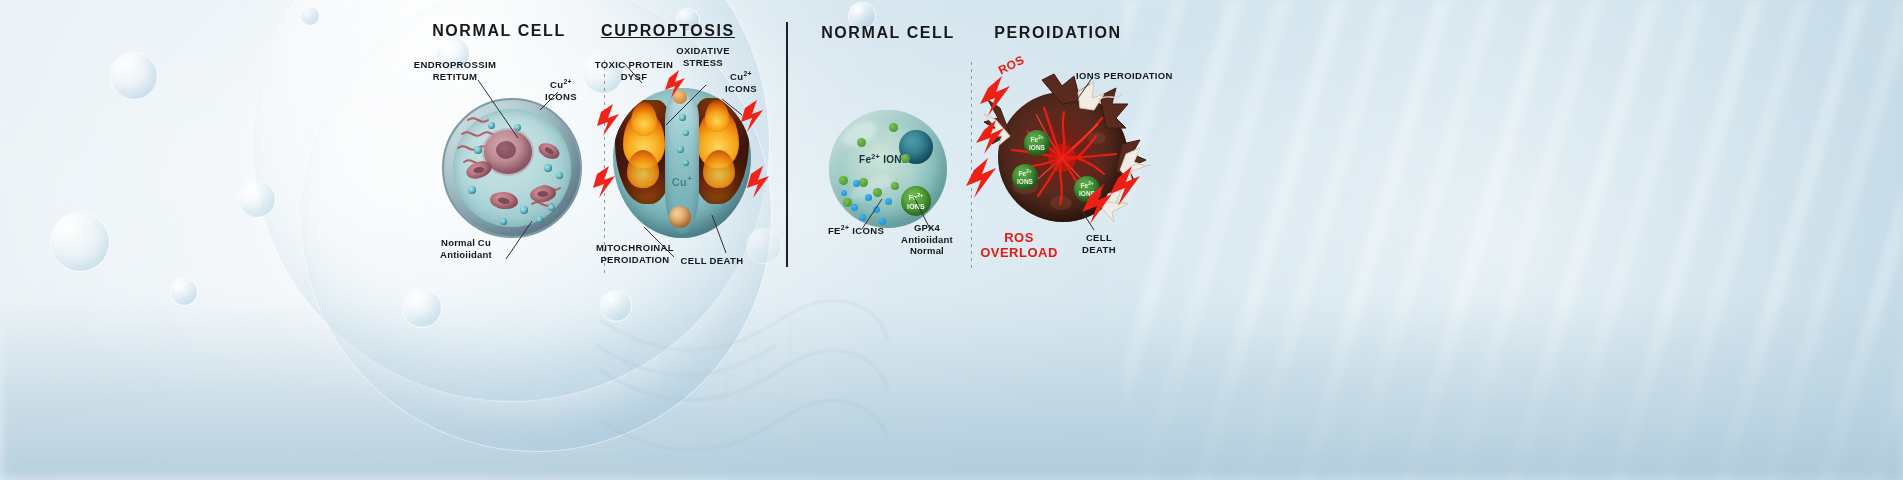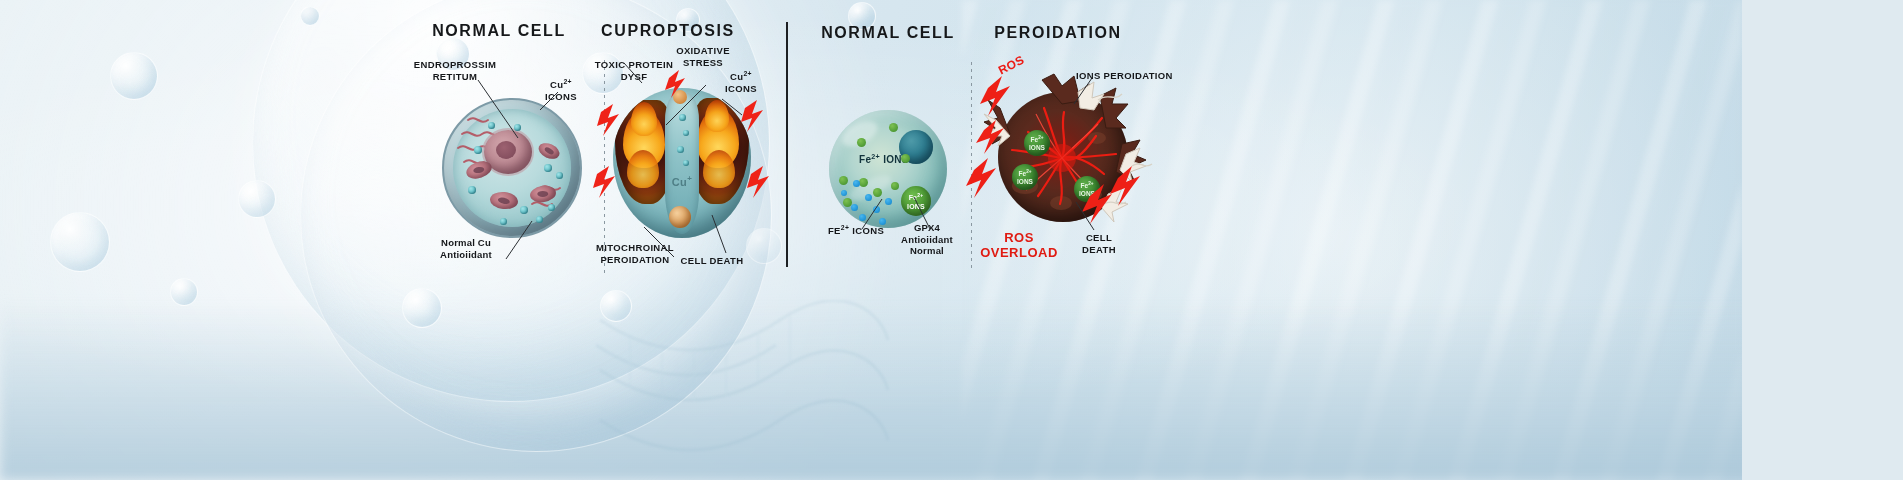--- a/index.html
+++ b/index.html
@@ -2,21 +2,21 @@
 <html><head>
 <meta charset="utf-8">
 <title>Cuproptosis and Ferroptosis Diagram</title>
 <style>
   html,body{margin:0;padding:0;}
   body{
     width:1903px;height:480px;overflow:hidden;
     font-family:"Liberation Sans",sans-serif;
     background:#dfeaf0;
   }
-  #stage{position:relative;width:1742px;height:480px;overflow:hidden;}
+  #stage{position:relative;width:1903px;height:480px;overflow:hidden;}
 
   
   .bg-base{position:absolute;inset:0;
     background:
       linear-gradient(118deg,#e8f1f5 0%,#dfebf2 22%,#d6e6ef 45%,#cfe2ec 62%,#c9dee9 78%,#bfd6e4 100%);
   }
   .bg-soft1{position:absolute;left:-120px;top:-200px;width:1100px;height:900px;
     background:radial-gradient(circle at 45% 45%, rgba(255,255,255,.75) 0%, rgba(255,255,255,.25) 45%, rgba(255,255,255,0) 68%);
     filter:blur(2px);}
   .bg-soft2{position:absolute;right:-200px;top:-260px;width:1000px;height:1000px;
@@ -182,21 +182,21 @@
   <div class="bubble" style="left:848px;top:2px;width:26px;height:26px;"></div>
   <div class="bubble" style="left:746px;top:228px;width:34px;height:34px;opacity:.6;"></div>
   <div class="bubble" style="left:300px;top:6px;width:18px;height:18px;"></div>
   <div class="bg-vignette"></div>
 
   <div class="divider-solid" style="left:786px;top:22px;height:245px;"></div>
   <div class="divider-dotted" style="left:604px;top:60px;height:215px;"></div>
   <div class="divider-dotted" style="left:971px;top:62px;height:210px;"></div>
 
   <div class="panel-title" style="left:499px;top:22px;">NORMAL CELL</div>
-  <div class="panel-title" style="left:668px;top:22px;">CUPROPTOSIS</div>
+  <div class="panel-title" style="left:668px;top:22px;text-decoration:underline;">CUPROPTOSIS</div>
   <div class="panel-title" style="left:888px;top:24px;">NORMAL CELL</div>
   <div class="panel-title" style="left:1058px;top:24px;">PEROIDATION</div>
 
   <div class="cellwrap" style="left:442px;top:98px;">
     <div class="nc1">
       <div class="cyto"></div>
 
       <svg width="136" height="136" style="position:absolute;left:0;top:0;">
         <g stroke="#b4505c" stroke-width="2" fill="none" opacity=".9" stroke-linecap="round">
           <path d="M18,34 C26,28 30,40 38,34 C46,28 50,40 58,34"></path>

